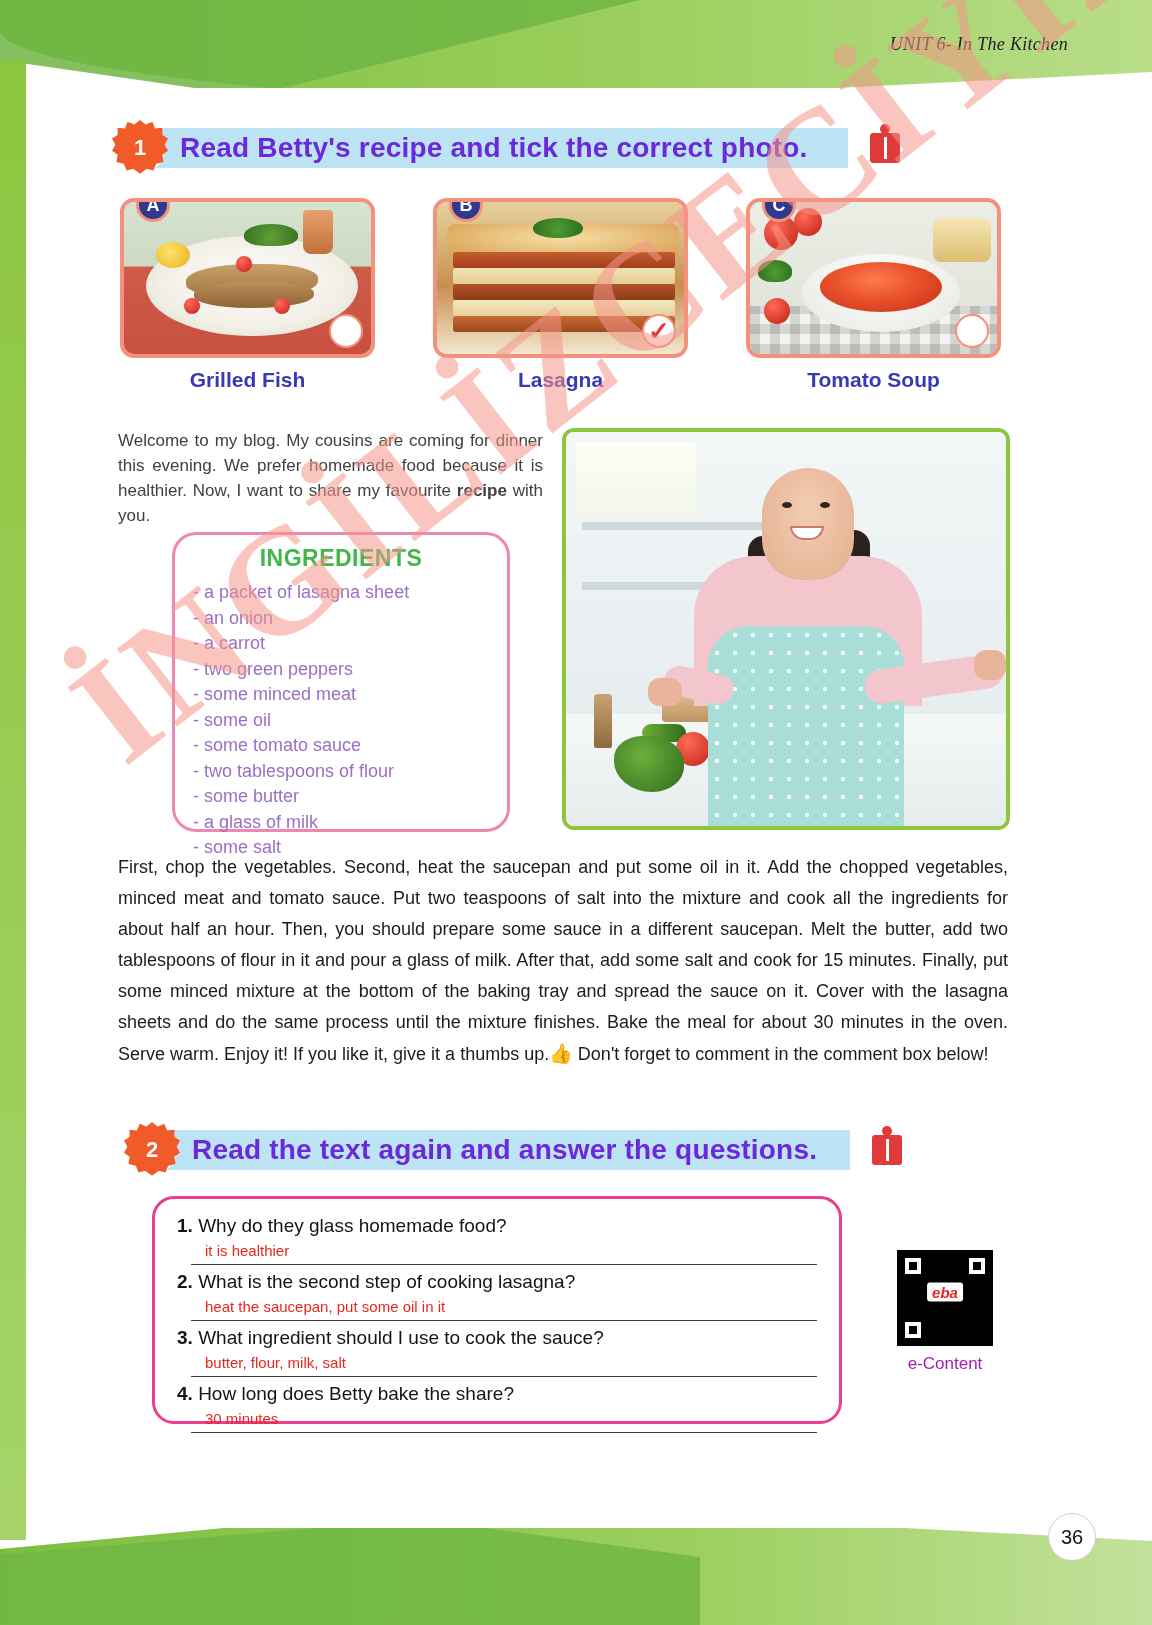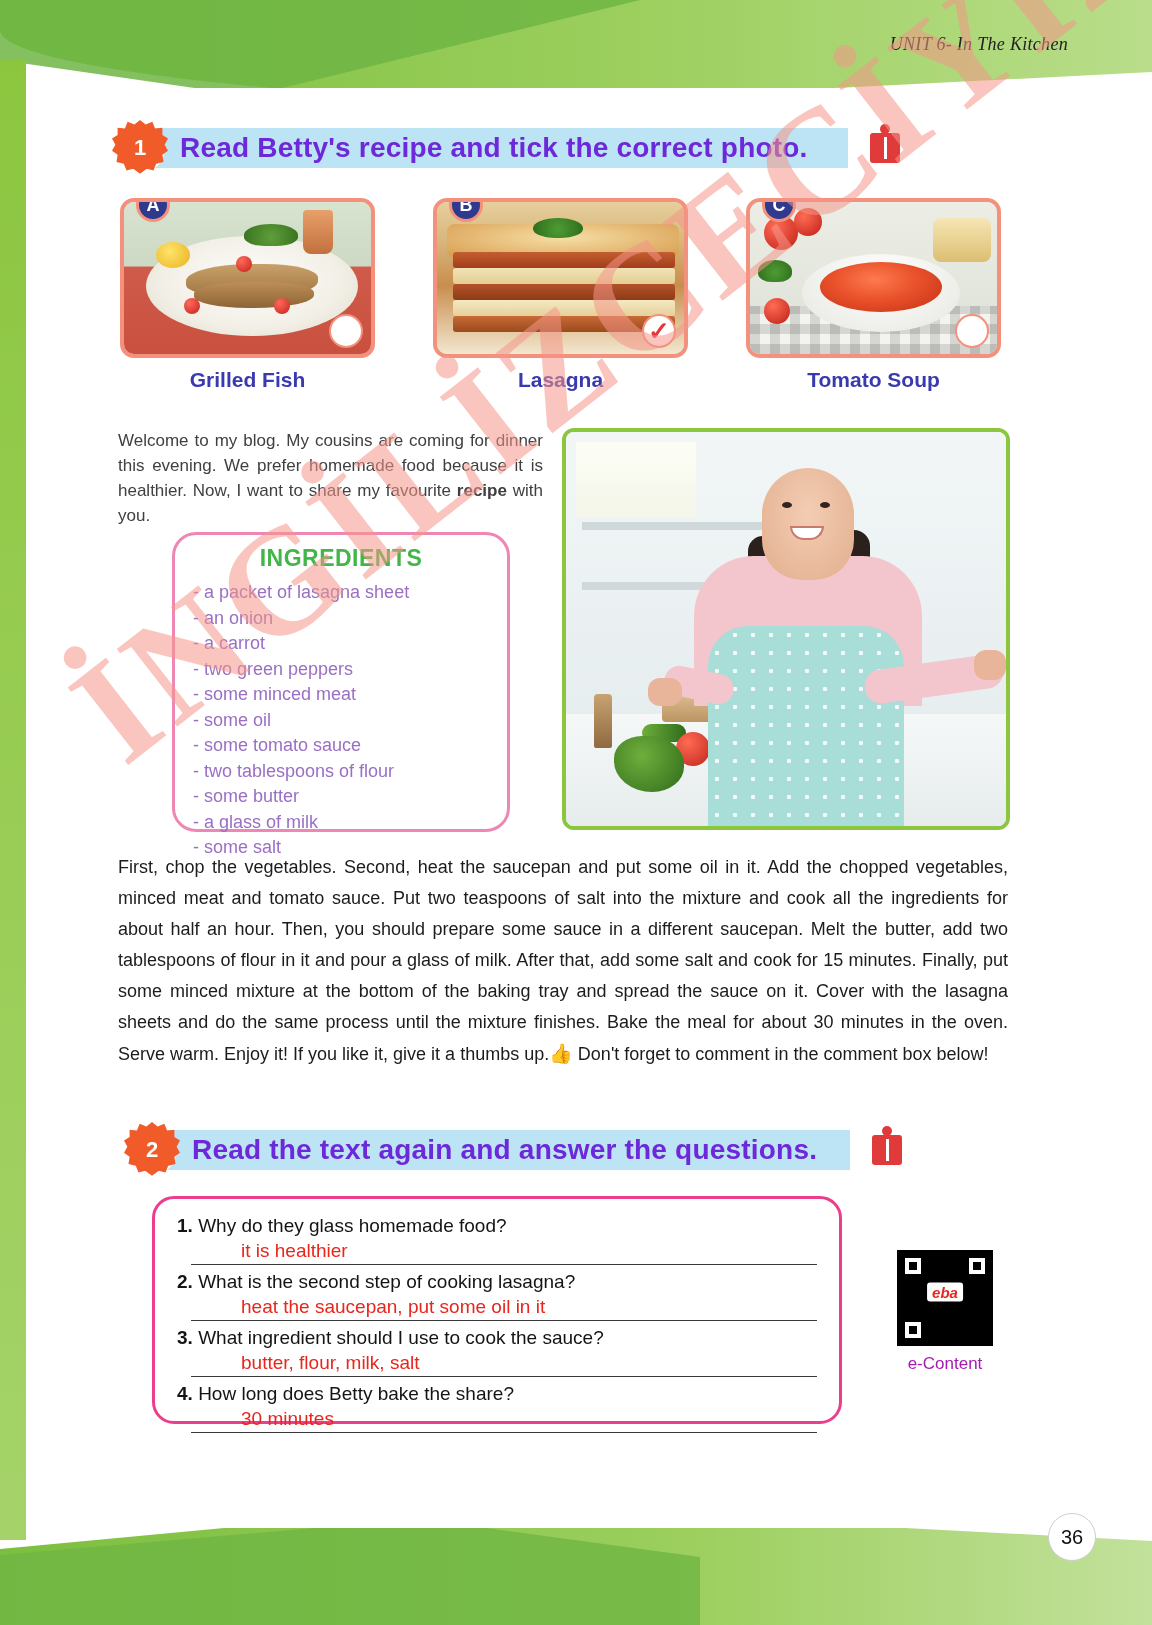--- a/index.html
+++ b/index.html
@@ -487,25 +487,24 @@
   .q-num { font-weight: bold; }
   .q-ans-line {
     position: relative;
     height: 26px;
     border-bottom: 1.5px solid #3a3a3a;
     margin: 0 0 4px 14px;
   }
   .q-ans {
     position: absolute;
     left: 14px; top: 0;
-    font-size: 19px;
+    font-size: 15px;
     color: #e8261c;
     line-height: 24px;
     font-family: "Liberation Sans", sans-serif;
-    margin-left: 36px;
   }
 
   
   .qr-wrap {
     position: absolute;
     left: 890px; top: 1250px;
     width: 110px;
     text-align: center;
   }
   .qr {

